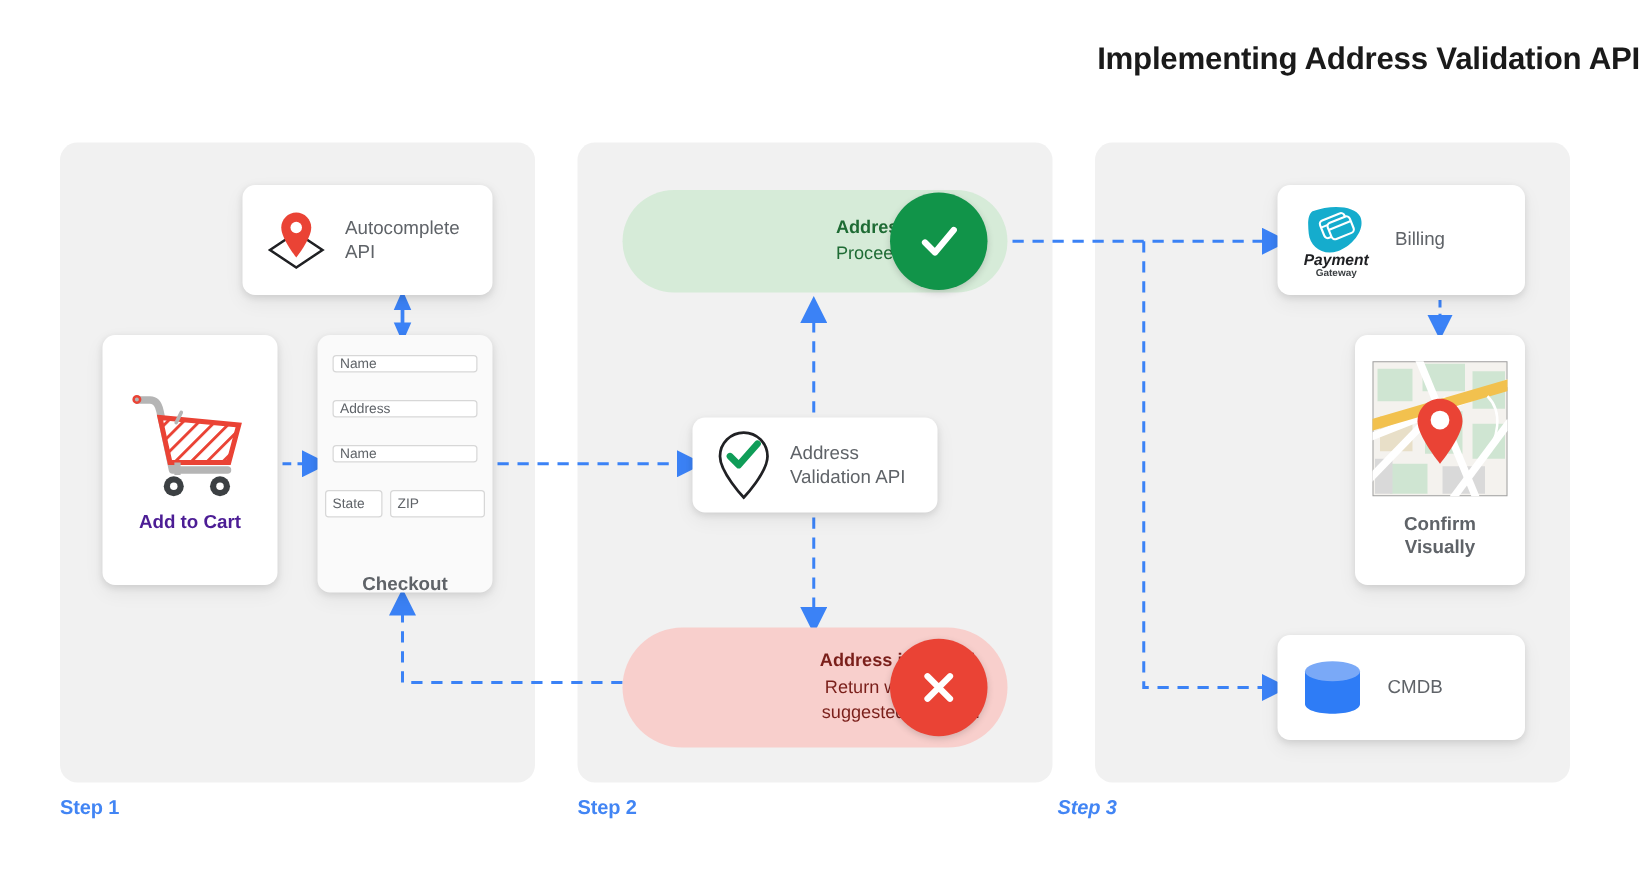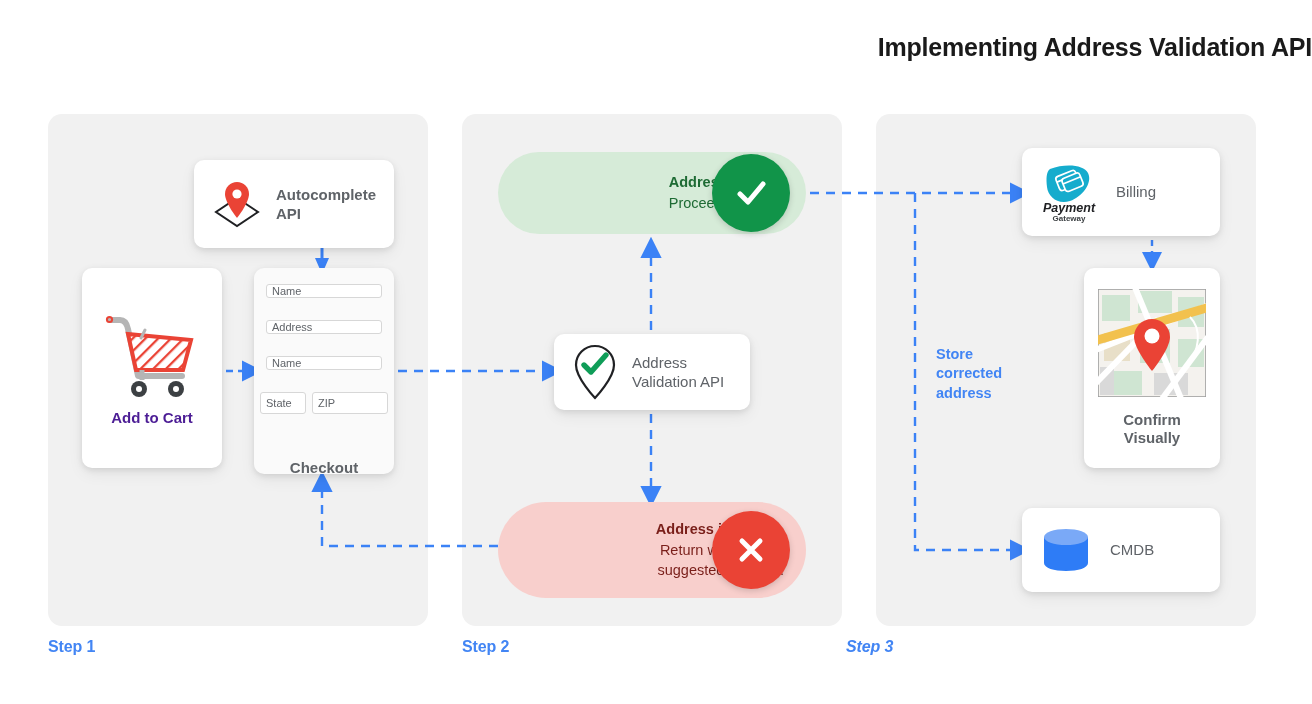--- a/index.html
+++ b/index.html
@@ -45,22 +45,22 @@
     box-shadow: 0 2px 6px rgba(0,0,0,0.10), 0 6px 16px rgba(0,0,0,0.06);
     display: flex;
     align-items: center;
   }
   .card-label {
     font-size: 15px; color: #5f6368; line-height: 1.28;
   }
 
   
   #card-autocomplete {
-    left: 194px; top: 160px; width: 200px; height: 88px;
-    padding-left: 14px; gap: 10px; font-weight: bold;
+    left: 194px; top: 148px; width: 200px; height: 88px;
+    padding-left: 14px; gap: 10px;
   }
   
   #card-cart {
     left: 82px; top: 268px; width: 140px; height: 200px;
     flex-direction: column; justify-content: center; gap: 4px;
   }
   #card-cart .card-label { font-size: 15px; color: #4c1d95; font-weight: bold; }
   
   #card-checkout {
     left: 254px; top: 268px; width: 140px; height: 206px;
@@ -204,25 +204,20 @@
     <g>
       <path d="M915,193 L915,550 L1012,550" fill="none" stroke="#3b82f6" stroke-width="2.4" stroke-dasharray="9 7" marker-end="url(#arrowR)"></path>
     </g>
 
     <g>
       <line x1="1152" y1="240" x2="1152" y2="258" stroke="#3b82f6" stroke-width="2.4" stroke-dasharray="6 5"></line>
       <path d="M1152,272 L1162,252 L1142,252 Z" fill="#3b82f6"></path>
     </g>
   </svg>
 
-  <div class="wire-label" id="label-store">
-    <div>Store</div>
-    <div>corrected</div>
-    <div>address</div>
-  </div>
 
   <div class="card" id="card-autocomplete">
     <span class="icon-box">
       <svg width="58" height="52" viewBox="0 0 58 52">
         <path d="M29,20 L50,34 L29,48 L8,34 Z" fill="none" stroke="#202124" stroke-width="2"></path>
         <path d="M29,4 C22.4,4 17,9.4 17,16 C17,25 29,40 29,40 C29,40 41,25 41,16 C41,9.4 35.6,4 29,4 Z" fill="#ea4335"></path>
         <circle cx="29" cy="16" r="4.6" fill="#ffffff"></circle>
       </svg>
     </span>
     <span class="card-label">Autocomplete API</span>

